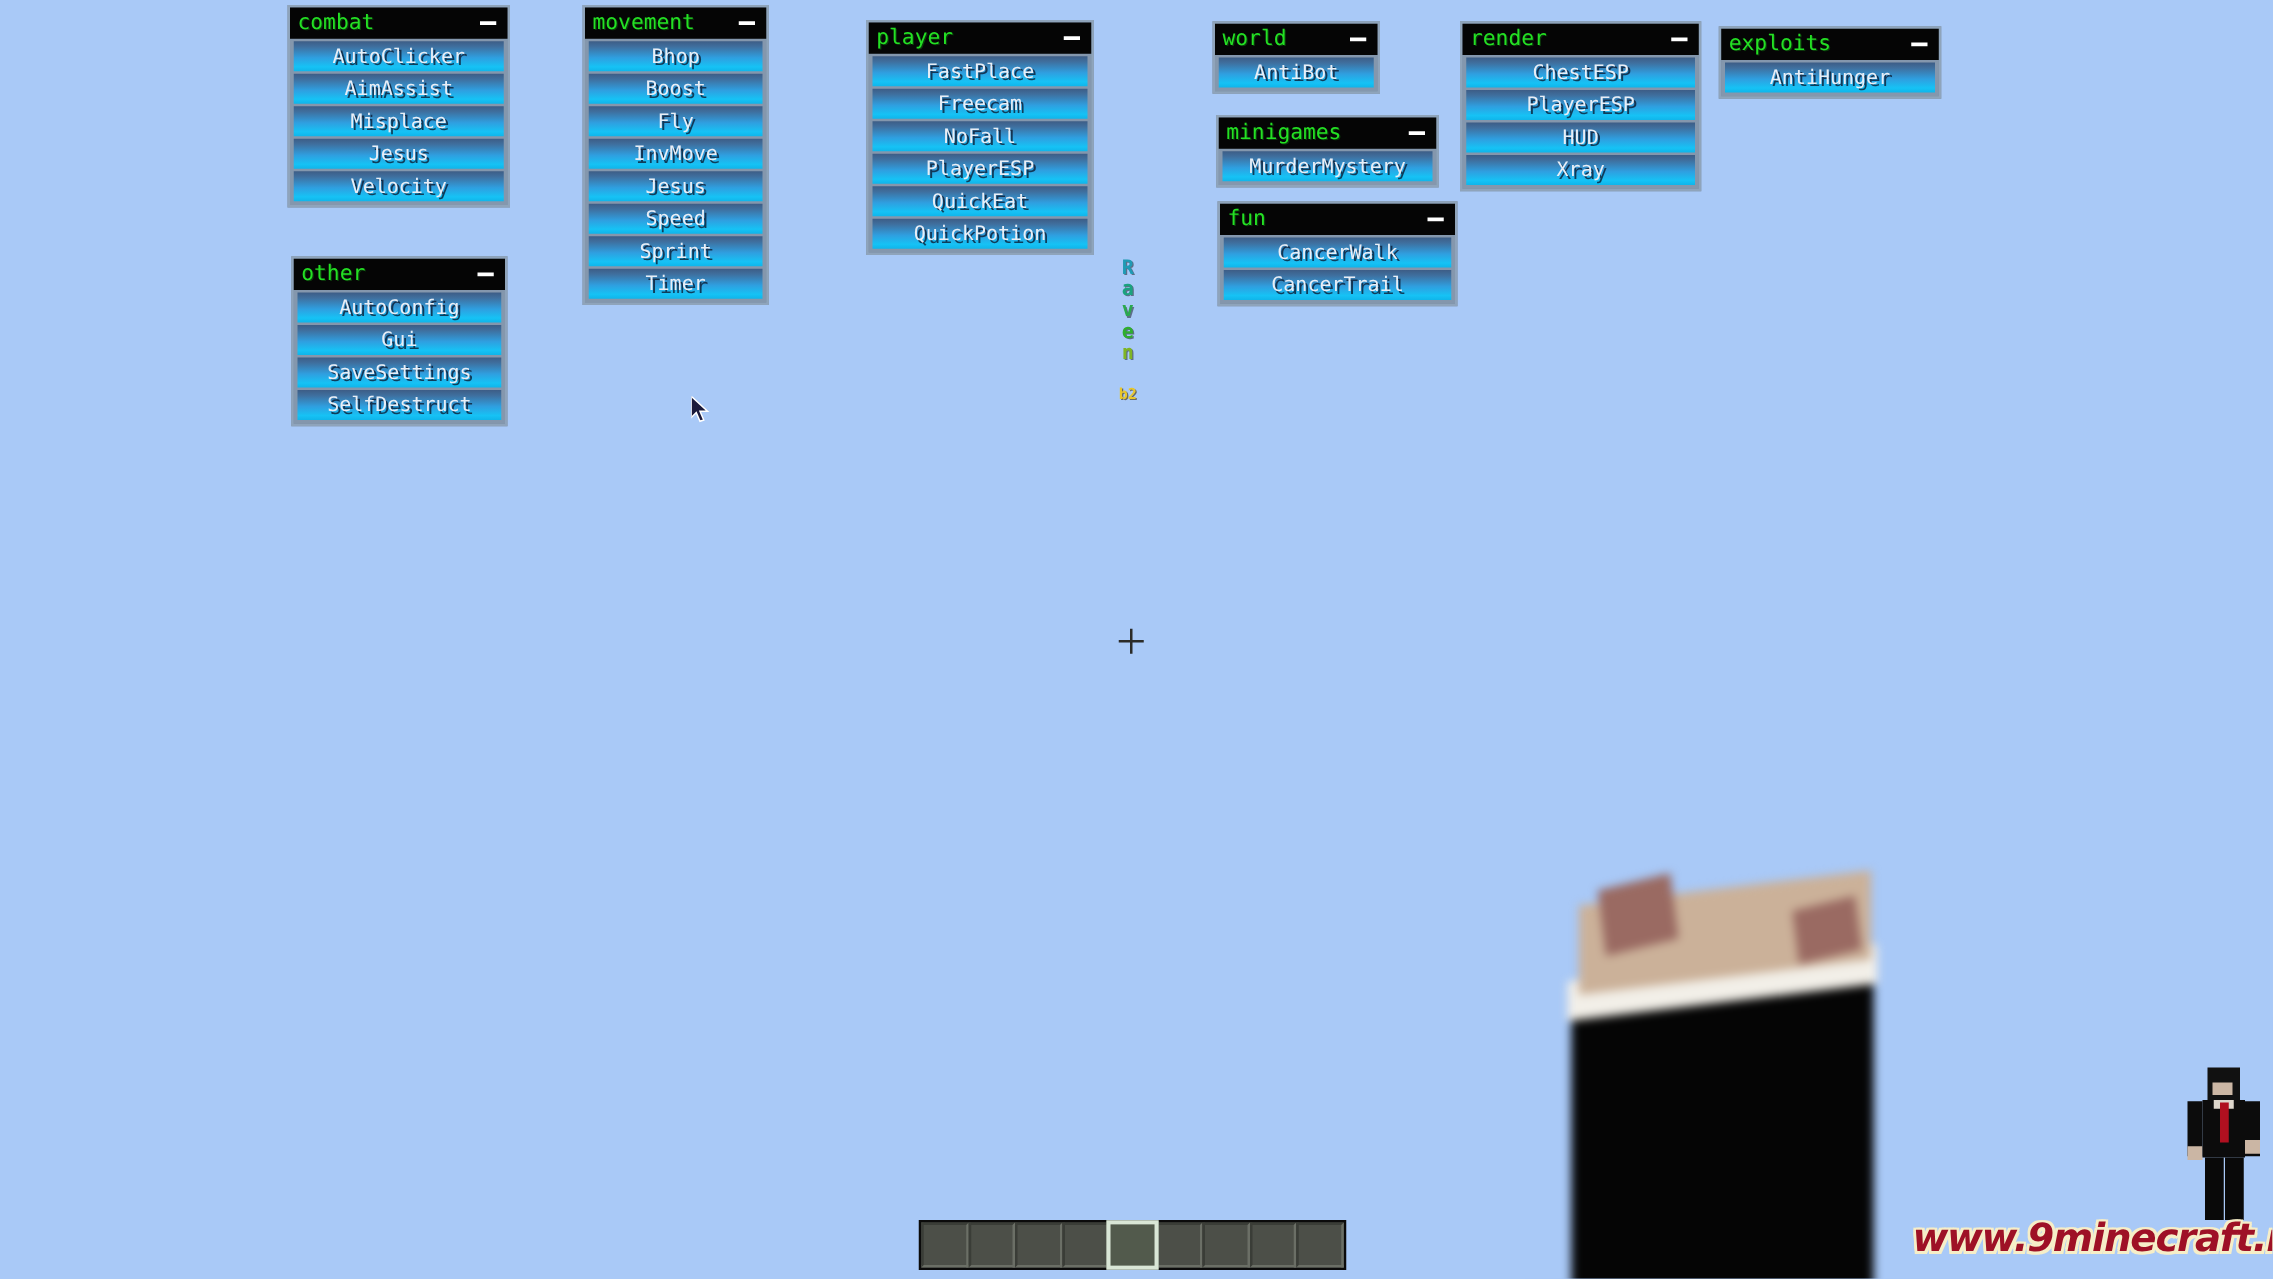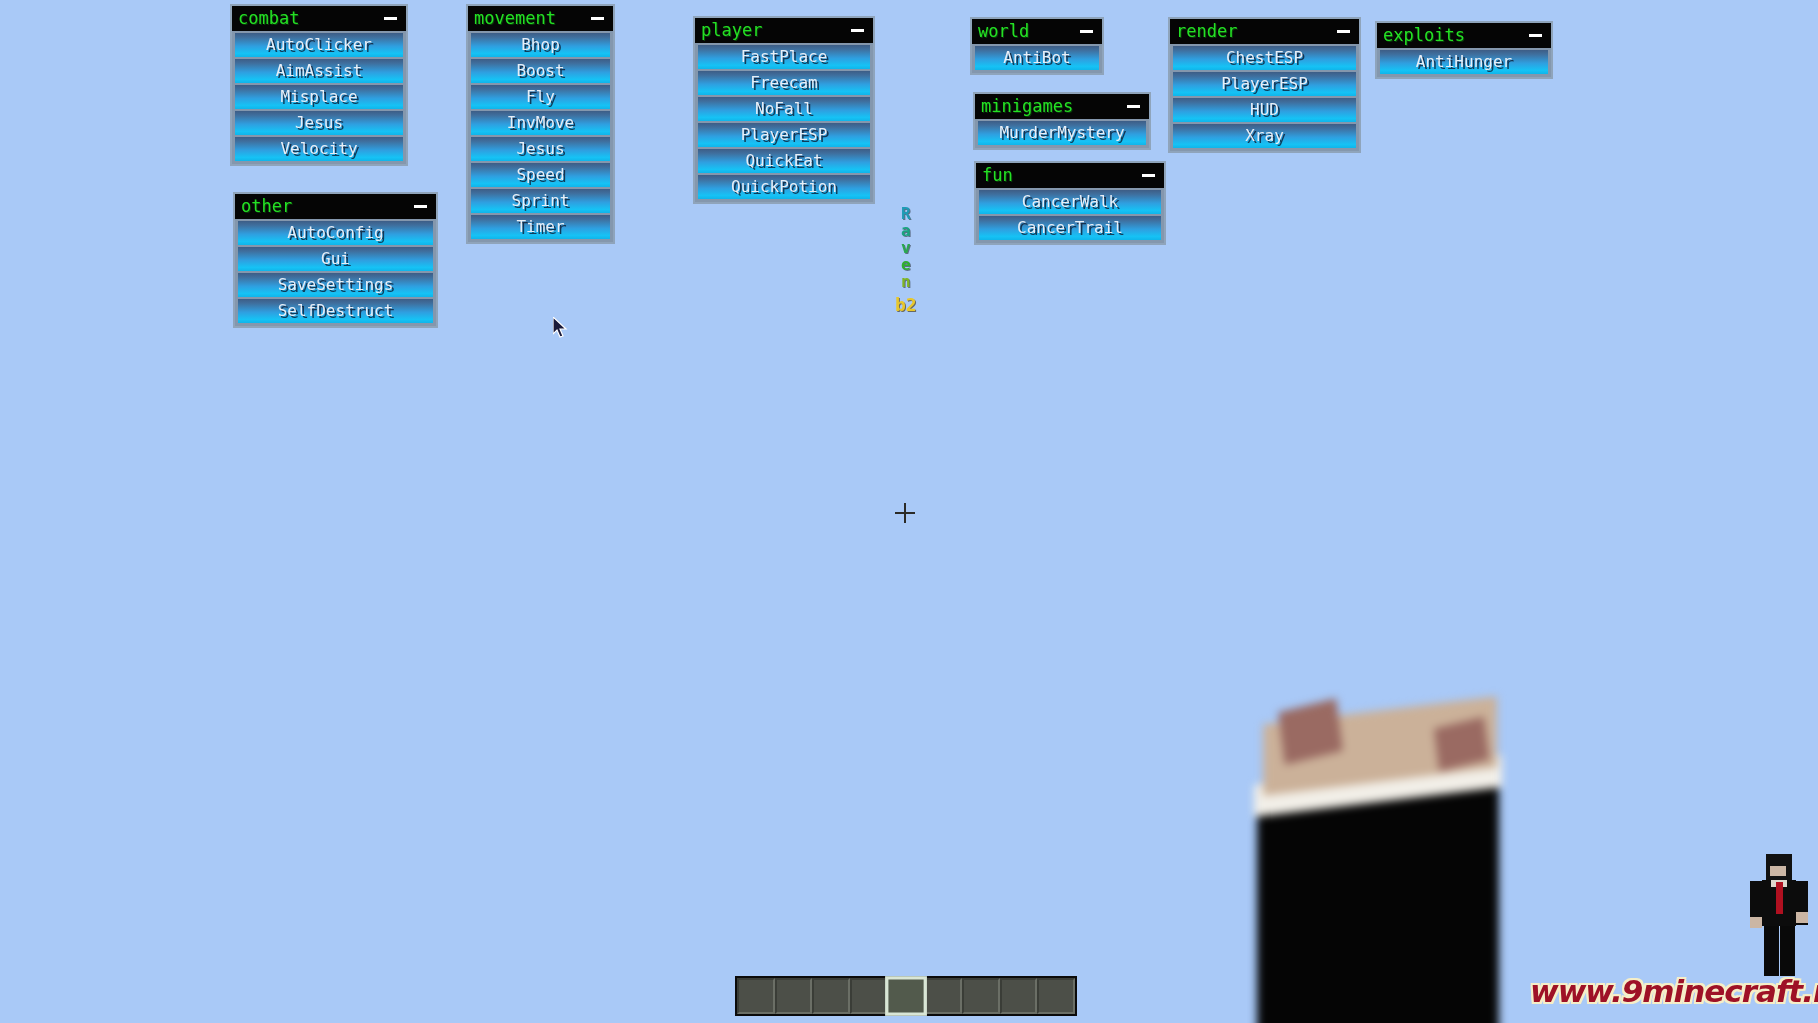--- a/index.html
+++ b/index.html
@@ -101,22 +101,22 @@
     align-items: center;
     line-height: 17px;
   }
   .raven-letter {
     font-size: 16px;
     font-family: "DejaVu Sans Mono", monospace;
     font-weight: bold;
     text-shadow: 1px 1px 0 rgba(0,0,0,0.45);
   }
   .raven-version {
-    margin-top: 6px;
-    font-size: 18px;
+    margin-top: 17px;
+    font-size: 12px;
     font-family: "DejaVu Sans Mono", monospace;
     font-weight: bold;
     color: #e8c72c;
     text-shadow: 1px 1px 0 rgba(60,40,0,0.6);
   }
 
   
   .crosshair {
     position: absolute;
     left: 895px;
@@ -291,21 +291,21 @@
             <span class="module-label">Misplace</span>
           </div>
           <div class="module-button">
             <span class="module-label">Jesus</span>
           </div>
           <div class="module-button">
             <span class="module-label">Velocity</span>
           </div>
         </div>
       </div>
-      <div class="panel" style="left: 233px; top: 192px; width: 205px; text-align: right;">
+      <div class="panel" style="left: 233px; top: 205px; width: 173px; text-align: right;">
         <div class="panel-title">
           <span class="panel-title-label">other</span>
           <span class="minimize-icon"></span>
         </div>
         <div class="panel-body">
           <div class="module-button">
             <span class="module-label">AutoConfig</span>
           </div>
           <div class="module-button">
             <span class="module-label">Gui</span>

